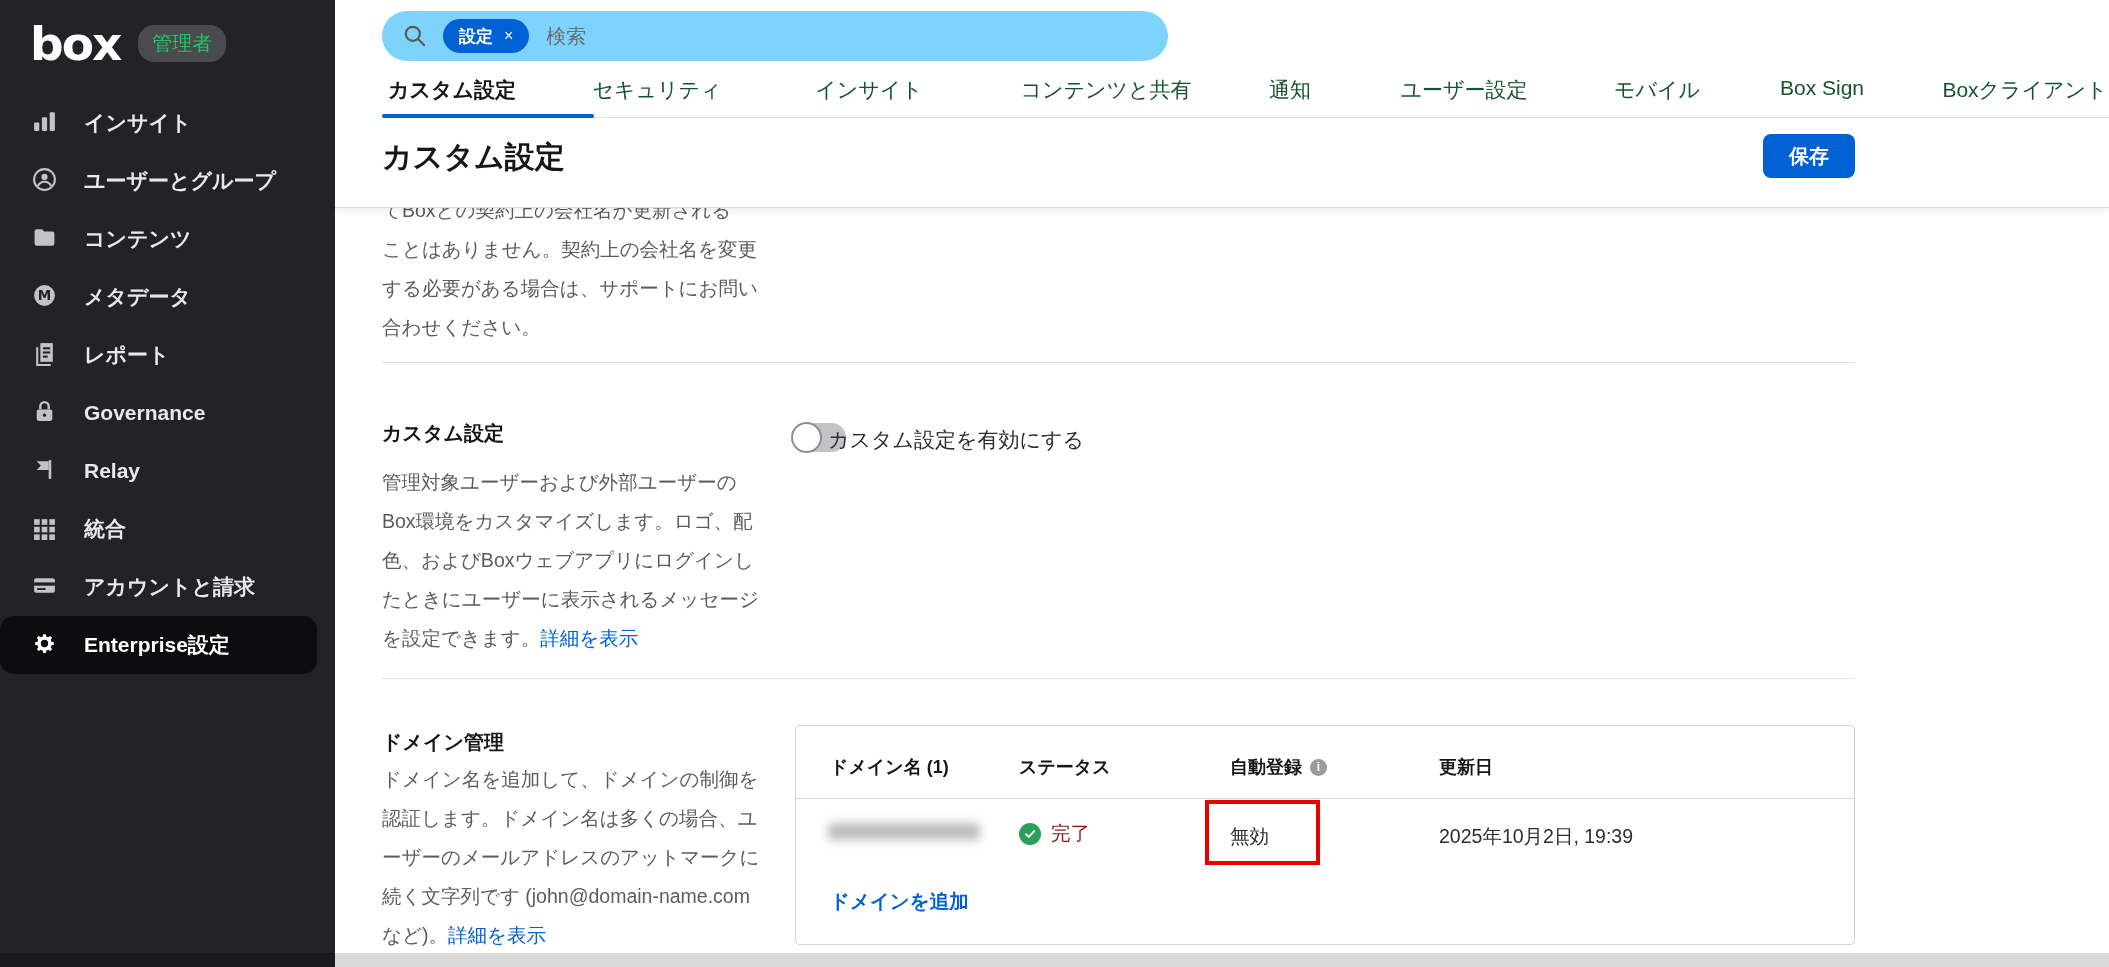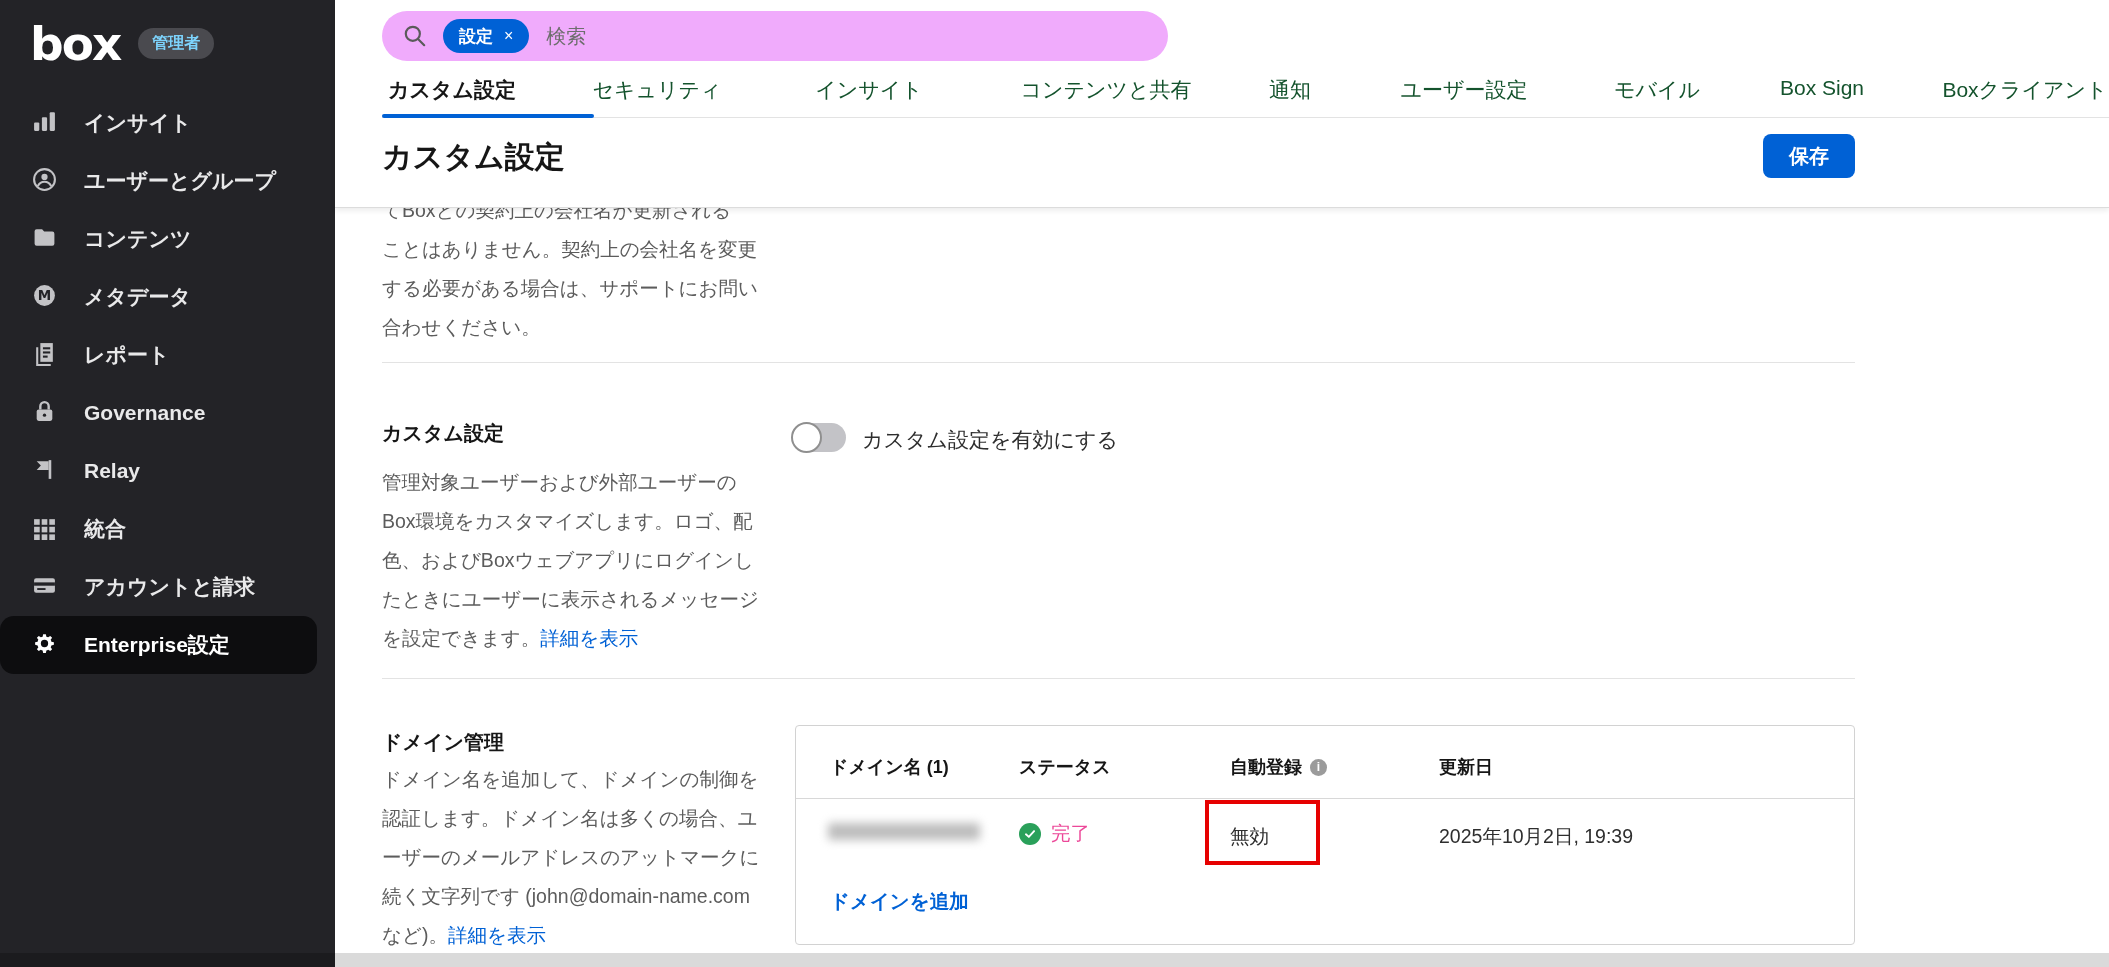--- a/index.html
+++ b/index.html
@@ -3,32 +3,32 @@
 <meta charset="utf-8">
 <style>
   html,body{margin:0;padding:0;background:#fff;}
   #screen{position:relative;width:2109px;height:967px;overflow:hidden;background:#fff;
     font-family:"Liberation Sans","DejaVu Sans",sans-serif;color:#161616;}
 
   
   .sidebar{position:absolute;left:0;top:0;width:335px;height:967px;background:#232327;}
   .logo-row{position:absolute;left:30px;top:20px;display:flex;align-items:center;gap:18px;}
   .logo{color:#fff;font-size:47px;font-weight:800;letter-spacing:-2px;line-height:1;font-family:"DejaVu Sans",sans-serif;}
-  .admin-badge{background:#4a4a4f;color:#7dd3fc;font-size:16px;font-weight:700;padding:5px 14px;border-radius:16px;}
+  .admin-badge{background:#4a4a4f;color:#22c55e;font-size:20px;font-weight:400;padding:5px 14px;border-radius:16px;}
   .nav{position:absolute;left:0;top:94px;width:310px;display:flex;flex-direction:column;}
   .nav-item{height:58px;display:flex;align-items:center;padding-left:32px;gap:27px;color:#c3c3c6;cursor:pointer;box-sizing:border-box;}
   .nav-item .nav-label{color:#e9e9ea;font-size:21px;font-weight:600;white-space:nowrap;}
   .nav-item svg{width:25px;height:25px;flex:none;}
   .nav-item.active{background:#0d0d0f;border-radius:14px;width:317px;color:#fff;}
   .nav-item.active .nav-label{color:#fff;font-weight:700;}
 
   
   .header{position:absolute;left:335px;top:0;width:1774px;height:207px;background:#fff;z-index:5;
     border-bottom:1px solid #dcdcdc;box-shadow:0 3px 5px rgba(0,0,0,0.07);}
-  .searchbar{position:absolute;left:47px;top:11px;width:786px;height:50px;background:#f0abfc;border-radius:25px;
+  .searchbar{position:absolute;left:47px;top:11px;width:786px;height:50px;background:#7dd3fc;border-radius:25px;
     display:flex;align-items:center;padding:0 20px;gap:15px;box-sizing:border-box;}
   .search-icon-wrap{display:flex;align-items:center;}
   .chip{display:flex;align-items:center;gap:11px;background:#0061d5;color:#fff;border-radius:17px;height:34px;
     padding:0 16px;font-size:17px;font-weight:700;cursor:pointer;white-space:nowrap;}
   .chip .chip-x{font-size:16px;font-weight:400;line-height:1;}
   .search-input{border:none;background:transparent;outline:none;font-size:20px;color:#333;flex:1;
     font-family:"Liberation Sans","DejaVu Sans",sans-serif;}
   .search-input::placeholder{color:#6e6e6e;opacity:1;}
 
   .tab{position:absolute;top:76px;transform:translateX(-50%);font-size:21px;color:#14532d;white-space:nowrap;cursor:pointer;}
@@ -50,35 +50,35 @@
   .divider-1{top:362px;}
   .divider-2{top:678px;}
 
   .sec-heading{position:absolute;font-size:20px;font-weight:700;color:#161616;}
   .custom-heading{left:382px;top:420px;}
   .custom-desc{position:absolute;left:382px;top:463px;}
 
   .toggle{position:absolute;left:793px;top:423px;width:53px;height:29px;background:#c3c3c7;border-radius:15px;cursor:pointer;}
   .toggle .knob{position:absolute;left:-2px;top:-1px;width:31px;height:31px;background:#fff;border:2px solid #8f8f8f;
     border-radius:50%;box-sizing:border-box;}
-  .toggle-label{position:absolute;left:862px;top:426px;font-size:21px;color:#2e2e2e;}
+  .toggle-label{position:absolute;left:828px;top:426px;font-size:21px;color:#2e2e2e;}
 
   .domain-heading{left:382px;top:729px;}
   .domain-desc{position:absolute;left:382px;top:760px;}
 
   
   .table-card{position:absolute;left:795px;top:725px;width:1060px;height:220px;border:1px solid #d2d2d2;
     border-radius:4px;background:#fff;box-sizing:border-box;}
   .th{position:absolute;top:29px;font-size:18px;font-weight:700;color:#161616;white-space:nowrap;display:flex;align-items:center;gap:8px;}
   .th-1{left:34px;} .th-2{left:223px;} .th-3{left:434px;} .th-4{left:643px;}
   .info-icon{display:inline-flex;width:17px;height:17px;border-radius:50%;background:#9b9b9b;color:#fff;
     font-size:12px;font-weight:700;align-items:center;justify-content:center;font-style:normal;cursor:pointer;}
   .thead-border{position:absolute;left:0;top:72px;width:100%;height:1px;background:#d8d8d8;}
   .domain-blur{position:absolute;left:32px;top:97px;width:152px;height:17px;background:#bdbdbd;border-radius:2px;filter:blur(5px);}
-  .status-cell{position:absolute;left:223px;top:94px;display:flex;align-items:center;gap:10px;font-size:19.5px;color:#ec4899;}
+  .status-cell{position:absolute;left:223px;top:94px;display:flex;align-items:center;gap:10px;font-size:19.5px;color:#7f1d1d;}
   .check-circle{width:22px;height:22px;border-radius:50%;background:#2aa05a;display:flex;align-items:center;justify-content:center;flex:none;}
   .auto-cell{position:absolute;left:434px;top:97px;font-size:19.5px;color:#2e2e2e;}
   .red-box{position:absolute;left:409px;top:74px;width:115px;height:65px;border:4px solid #e60000;box-sizing:border-box;}
   .date-cell{position:absolute;left:643px;top:97px;font-size:19.5px;color:#2e2e2e;white-space:nowrap;}
   .add-domain{position:absolute;left:34px;top:162px;font-size:19.5px;font-weight:700;color:#0061d5;cursor:pointer;}
 
   .bottom-strip-main{position:absolute;left:335px;top:953px;width:1774px;height:14px;background:#dadada;}
   .bottom-strip-side{position:absolute;left:0;top:953px;width:335px;height:14px;background:#1b1b1e;}
 </style>
 </head>

